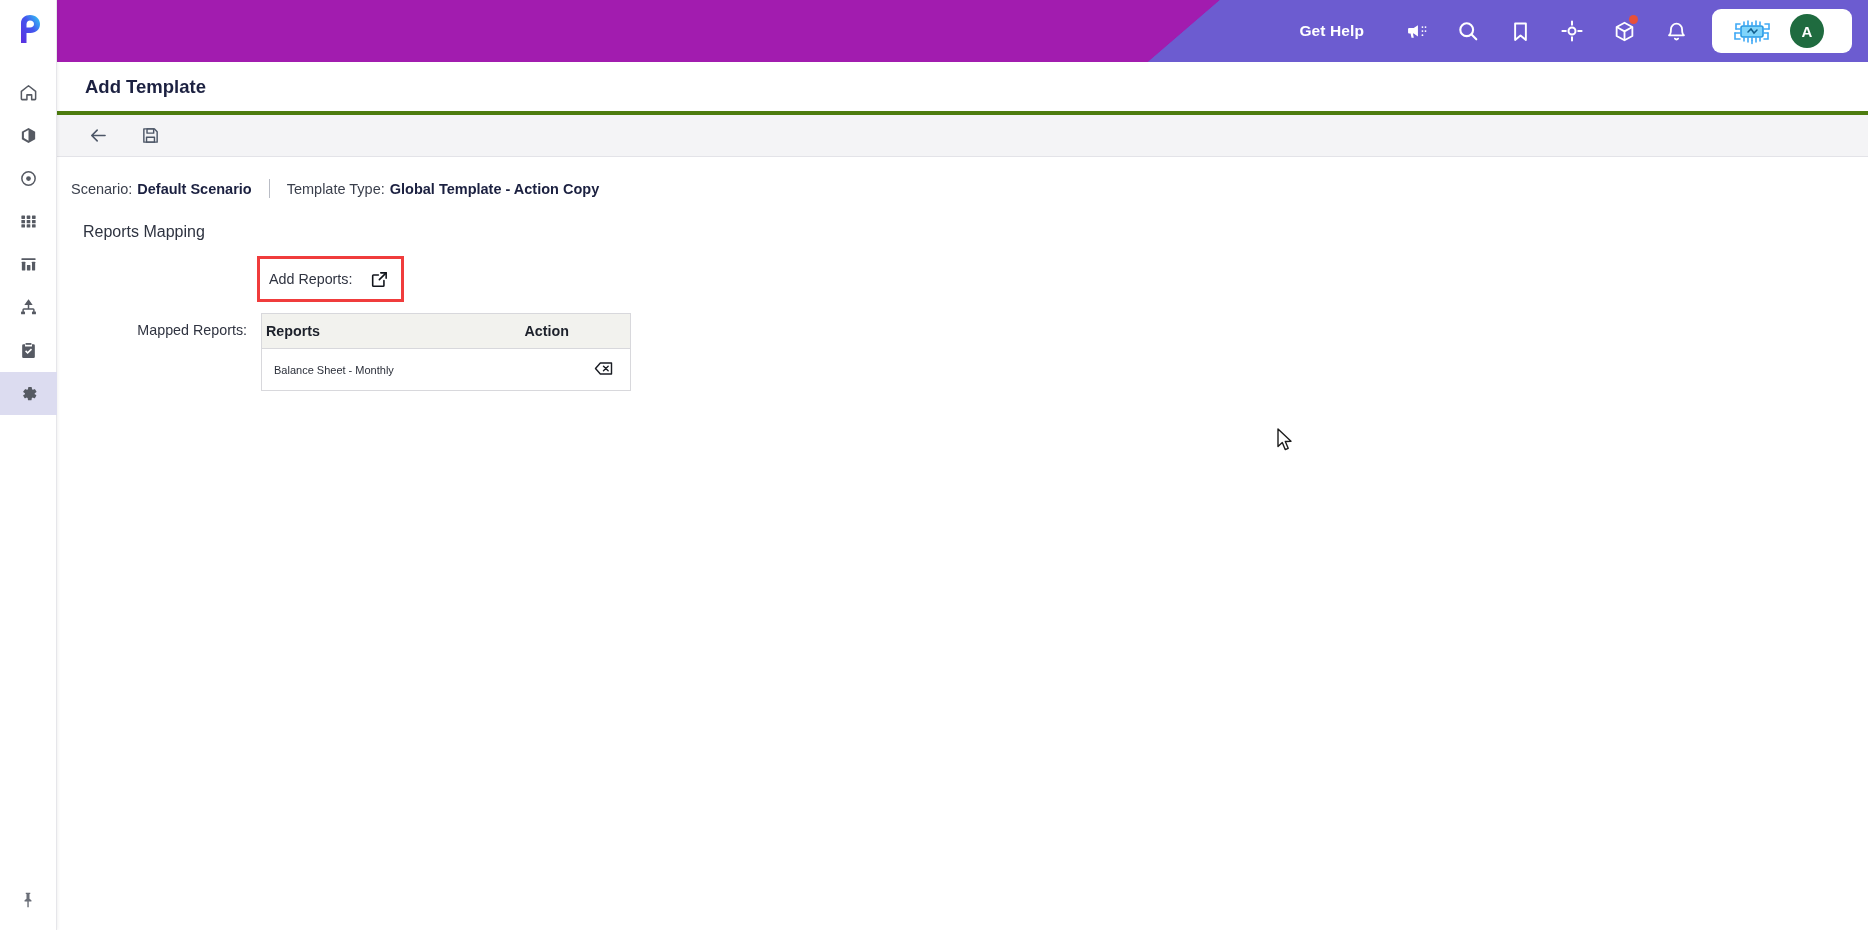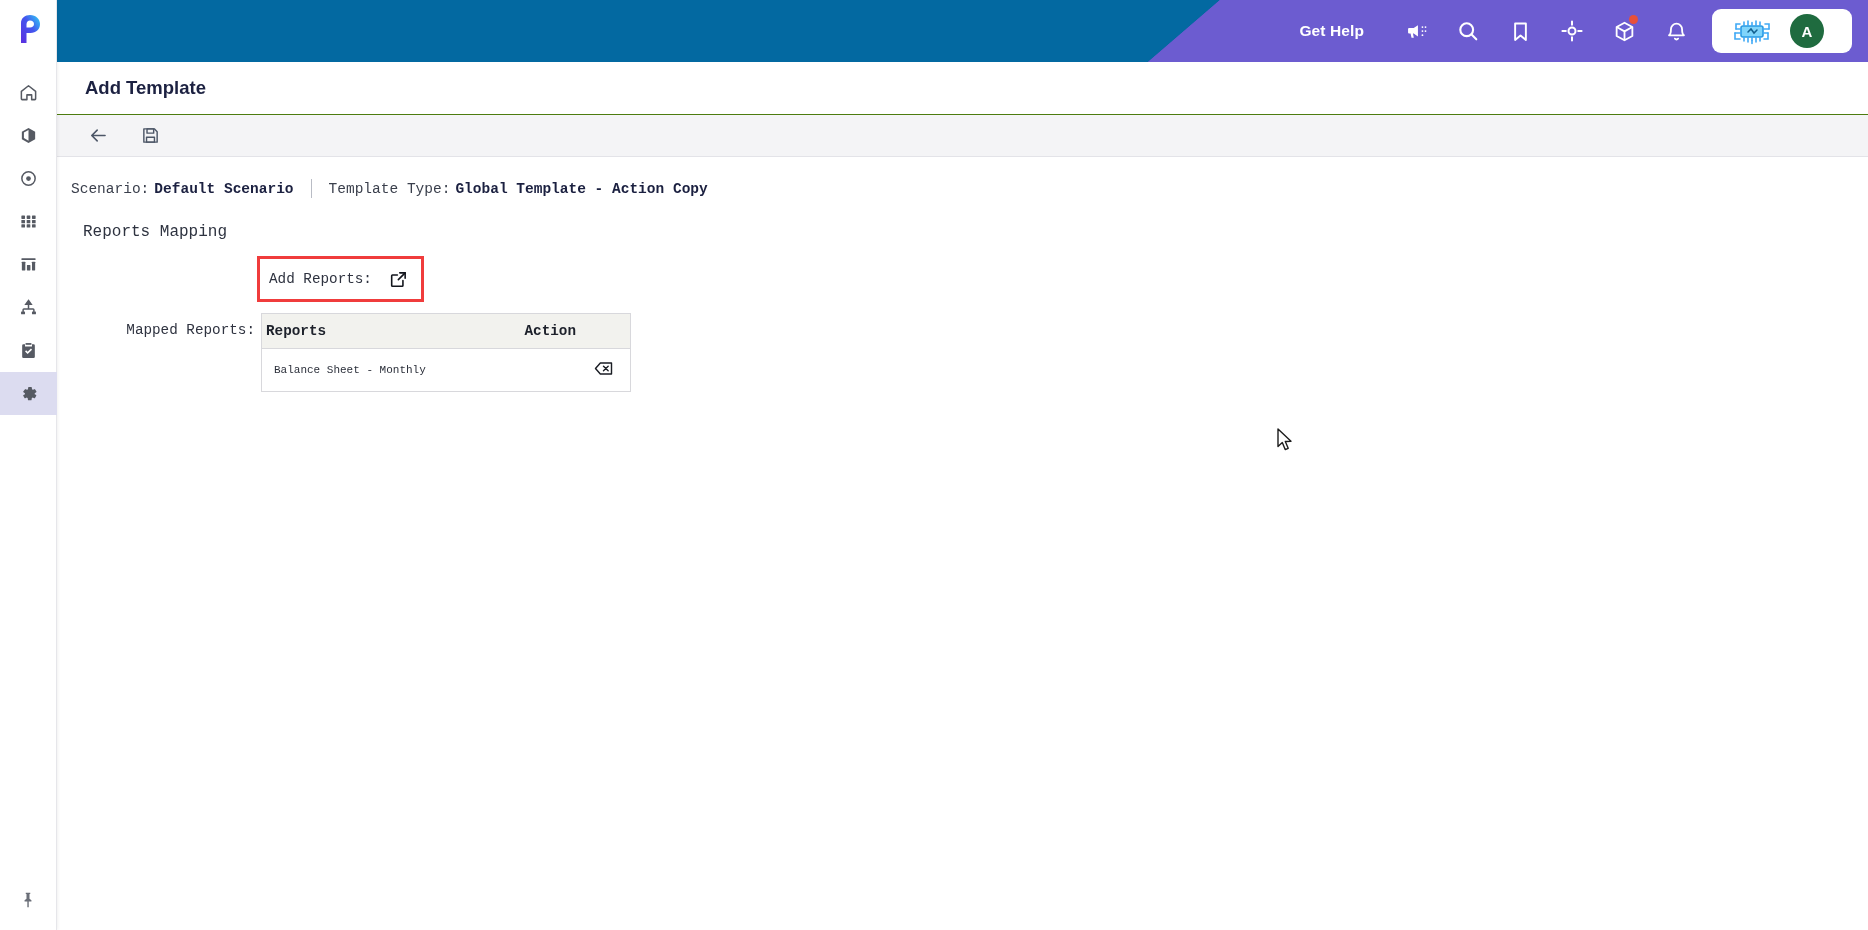--- a/index.html
+++ b/index.html
@@ -28,21 +28,21 @@
     color: #565a63; cursor: pointer; position: relative;
   }
   .rail-item.active { background: #dcdcf0; }
   .rail-item svg { display: block; }
   .rail-spacer { flex: 1; }
   .rail-pin { width: 57px; height: 60px; display:flex; align-items:center; justify-content:center; color:#6b6f78; }
 
   
   .topbar {
     position: absolute; left: 57px; top: 0; right: 0; height: 62px;
-    background: #0369a1;
+    background: #a21caf;
     z-index: 3;
   }
   .topbar-purple {
     position: absolute; right: 0; top: 0; height: 62px; width: 720px;
     background: #6c5cd0;
     border-bottom-left-radius: 0;
     clip-path: polygon(72px 0, 100% 0, 100% 100%, 0 100%);
   }
   .topbar-purple::before {
     content: ""; position: absolute; left: 0; top: 0; width: 90px; height: 62px;
@@ -74,21 +74,21 @@
   .avatar {
     width: 34px; height: 34px; border-radius: 50%; background: #1f6b3f;
     color: #ffffff; font-size: 15px; font-weight: 700;
     display: flex; align-items: center; justify-content: center;
   }
 
   
   .page-title-bar {
     position: absolute; left: 57px; top: 62px; right: 0; height: 53px;
     background: #ffffff; display: flex; align-items: center; padding-left: 28px;
-    border-bottom: 1px solid #4d7c0f;
+    border-bottom: 4px solid #4d7c0f;
   }
   .page-title { font-size: 18.5px; font-weight: 700; color: #1c2141; }
 
   
   .toolbar {
     position: absolute; left: 57px; top: 115px; right: 0; height: 42px;
     background: #f4f4f6; border-bottom: 1px solid #e3e3e8;
     display: flex; align-items: center; gap: 22px; padding-left: 26px;
   }
   .tb-btn {
@@ -116,21 +116,21 @@
     border-left: 4px solid #6457c6; padding-left: 22px;
     height: 31px;
   }
   .nav-highlight-box {
     position: absolute; left: 4px; top: 94px; width: 234px; height: 35px;
     border: 3px solid #f03c3c; border-radius: 2px; pointer-events: none;
   }
   .side-nav-rel { position: relative; }
 
   
-  .content { flex: 1; padding: 22px 0 0 14px; position: relative; font-family: Liberation Mono, monospace; }
+  .content { flex: 1; padding: 22px 0 0 14px; position: relative; }
   .scenario-row {
     display: flex; align-items: center; font-size: 14.5px; color: #2f3340;
     padding-left: 0px; margin-bottom: 25px;
   }
   .scenario-row .lbl { color: #3a3f4c; }
   .scenario-row .val { font-weight: 700; color: #1b2040; margin-left: 5px; }
   .vsep {
     display: inline-block; width: 1px; height: 19px; background: #b9bcc5; margin: 0 17px;
   }
   .section-title {
@@ -148,21 +148,21 @@
   }
   .add-reports-inner .txt { font-size: 14.3px; color: #2f3340; }
   .ext-link-btn { width: 22px; height: 22px; display:flex; align-items:center; justify-content:center; color:#12151c; cursor:pointer; }
   .red-box {
     position: absolute; left: -4px; top: -7px; right: -4px; bottom: -7px;
     border: 3px solid #f03c3c; pointer-events: none;
   }
 
   .mapped-row { display: flex; align-items: flex-start; margin-top: 18px; }
   .mapped-label {
-    width: 190px; text-align: right; padding-right: 6px; font-size: 14.3px;
+    width: 190px; text-align: right; padding-right: 14px; font-size: 14.3px;
     color: #2f3340; padding-top: 9px;
   }
   table.reports-table {
     border-collapse: collapse; width: 370px;
     border: 1px solid #d8d8dc; background: #ffffff;
   }
   table.reports-table thead th {
     background: #f2f2ee; font-size: 14.3px; font-weight: 700; color: #1d212b;
     text-align: left; padding: 9px 4px; border-bottom: 1px solid #d8d8dc;
   }

